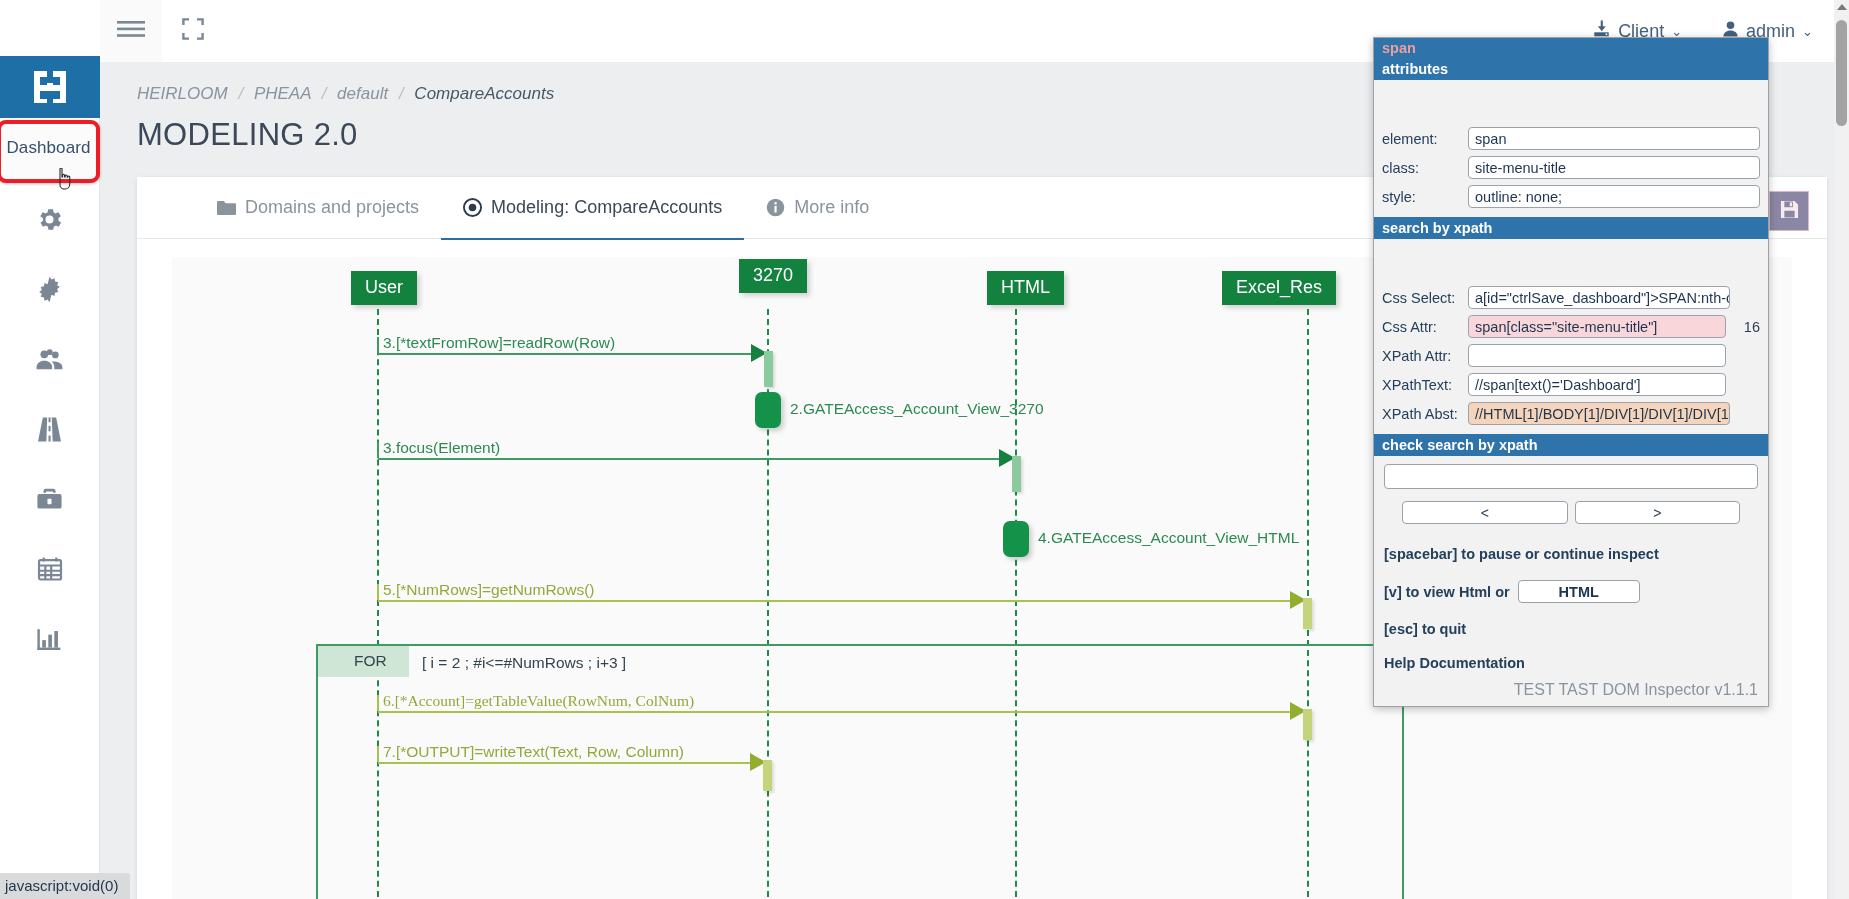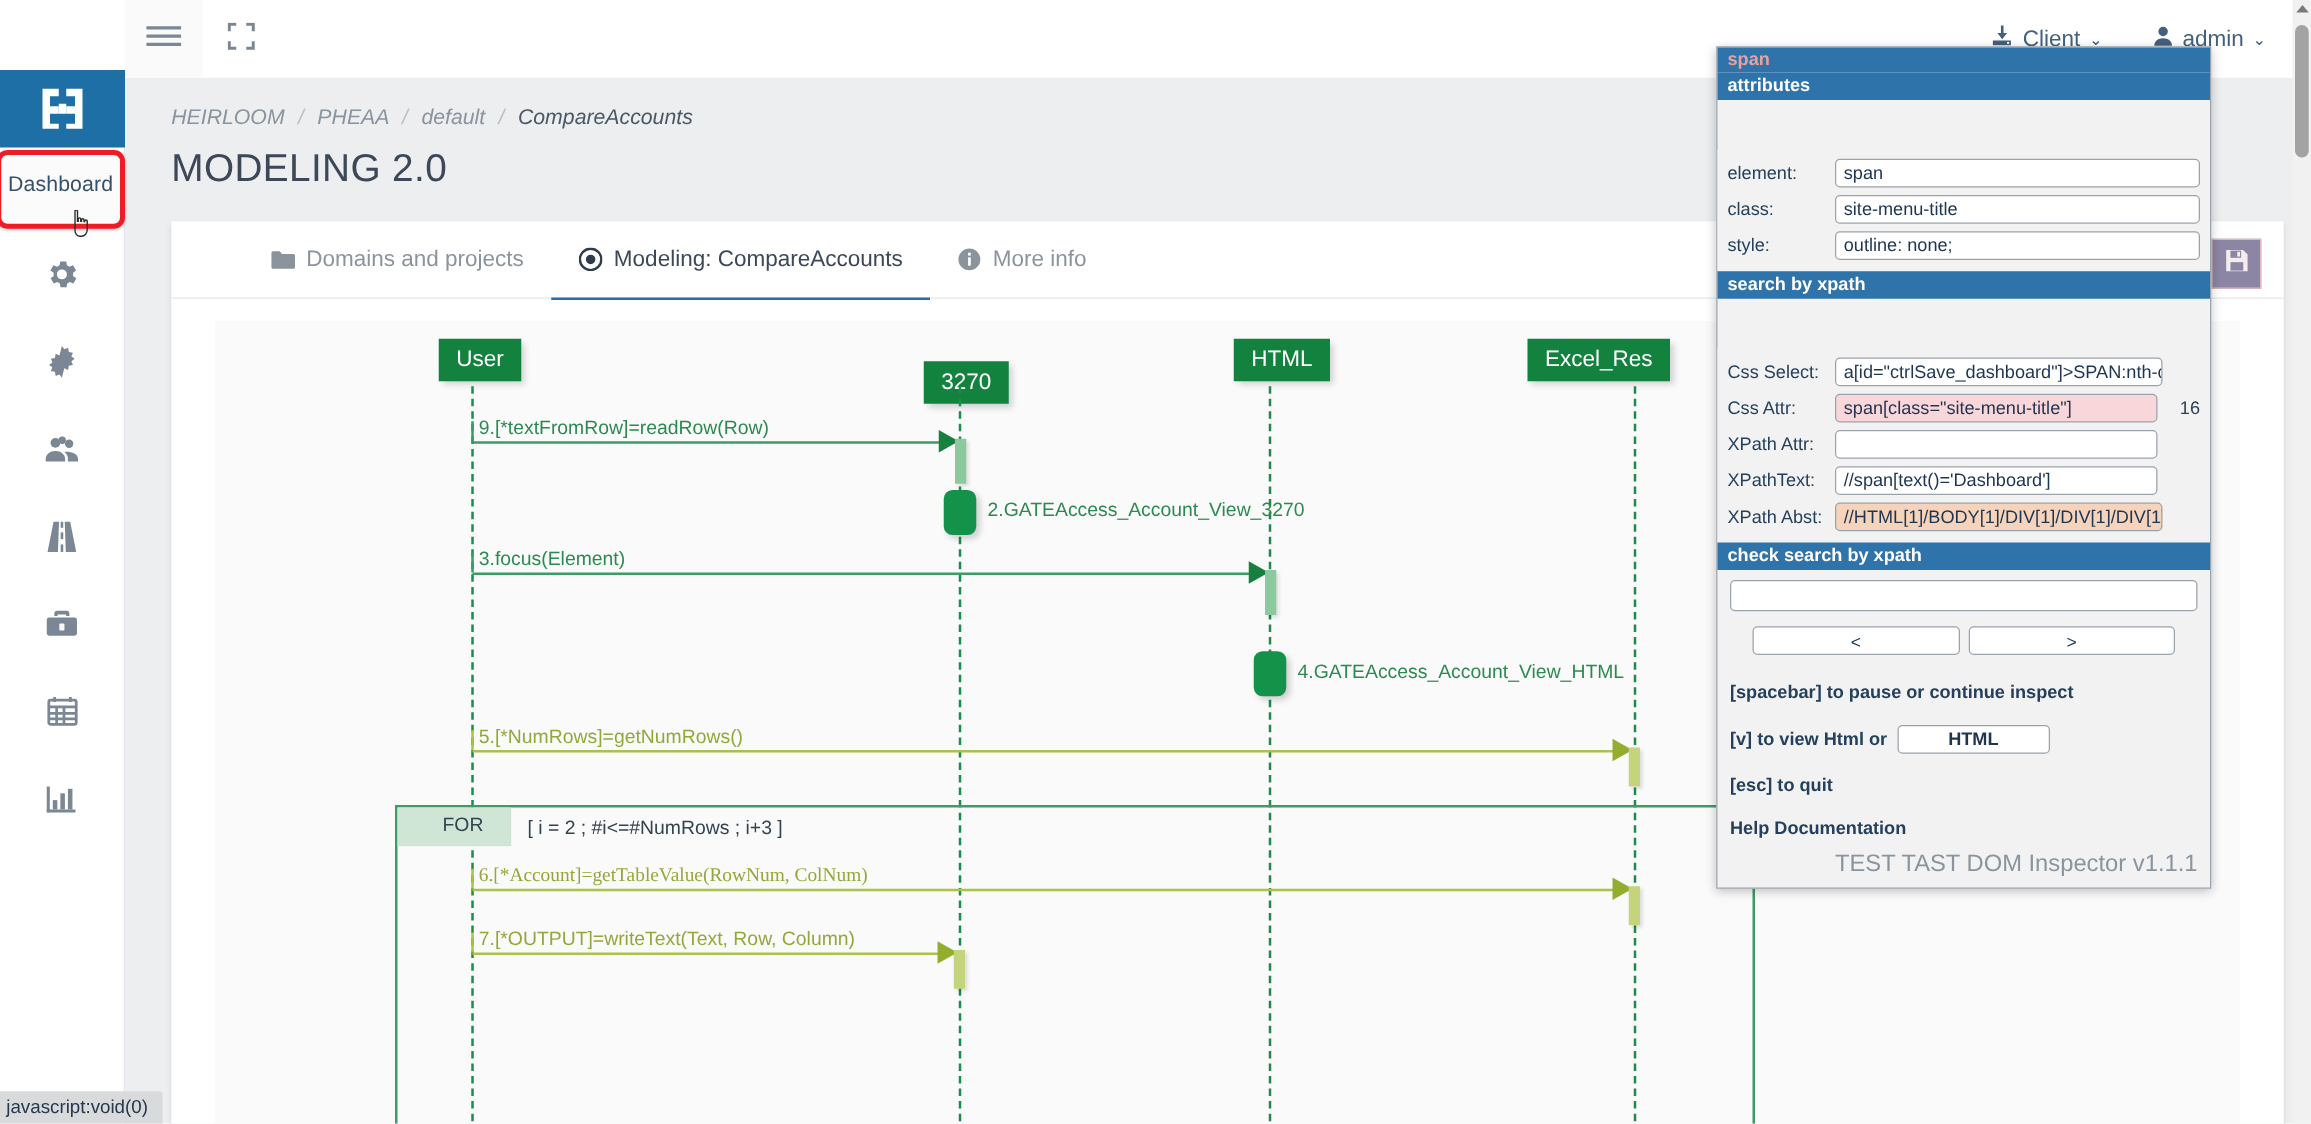--- a/index.html
+++ b/index.html
@@ -283,21 +283,21 @@
   }
   .insp-html-btn {
     width: 122px; height: 23px;
     border: 1px solid #9aa3ab; border-radius: 4px;
     background: #ffffff; cursor: pointer;
     font-weight: 700; color: #1d3551; font-size: 14.5px;
     font-family: "Liberation Sans", sans-serif;
   }
   .insp-version {
     text-align: right; color: #8a949e;
-    padding: 10px 10px 7px 0; font-size: 19px;
+    padding: 10px 10px 7px 0; font-size: 16px;
   }
 
   
   .statusbar {
     position: absolute; left: 0; bottom: 0;
     background: #d8dadc; color: #25384c;
     font-size: 15px;
     padding: 4px 12px 5px 5px;
     border-top-right-radius: 3px;
     z-index: 70;
@@ -530,34 +530,34 @@
               <rect x="4.6" y="11.3" width="10.8" height="7.1" fill="#8a86a3"></rect>
               <rect x="10.3" y="2.6" width="2.4" height="4" fill="#f6ecee"></rect>
             </svg>
           </span>
         </div>
       </div>
 
       <div class="diagram">
 
         <div class="lifeline-head" style="left:179px; top:14px;">User</div>
-        <div class="lifeline-head" style="left:567px; top:32px;">3270</div>
+        <div class="lifeline-head" style="left:567px; top:2px;">3270</div>
         <div class="lifeline-head" style="left:815px; top:14px;">HTML</div>
         <div class="lifeline-head" style="left:1050px; top:14px;">Excel_Res</div>
 
         <div class="lifeline" style="left:205px; top:52px; height:618px;"></div>
         <div class="lifeline" style="left:595px; top:52px; height:618px;"></div>
         <div class="lifeline" style="left:843px; top:52px; height:618px;"></div>
         <div class="lifeline" style="left:1135px; top:52px; height:618px;"></div>
 
         <div class="msg-tick" style="left:205px; top:80px;"></div>
         <div class="msg-line" style="left:206px; top:96px; width:384px;"></div>
         <div class="arrow-head" style="left:579px; top:87px;"></div>
         <div class="activation" style="left:592px; top:94px; height:36px;"></div>
-        <div class="msg-label" style="left:211px; top:77px;">9.[*textFromRow]=readRow(Row)</div>
+        <div class="msg-label" style="left:211px; top:77px;">3.[*textFromRow]=readRow(Row)</div>
 
         <div class="statebox" style="left:583px; top:135px;"></div>
         <div class="msg-label" style="left:618px; top:143px;">2.GATEAccess_Account_View_3270</div>
 
         <div class="msg-tick" style="left:205px; top:185px;"></div>
         <div class="msg-line" style="left:206px; top:201px; width:632px;"></div>
         <div class="arrow-head" style="left:827px; top:192px;"></div>
         <div class="activation" style="left:840px; top:199px; height:36px;"></div>
         <div class="msg-label" style="left:211px; top:182px;">3.focus(Element)</div>
 

